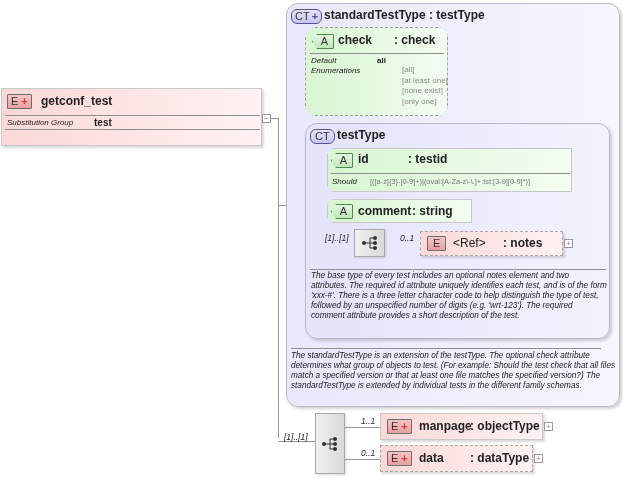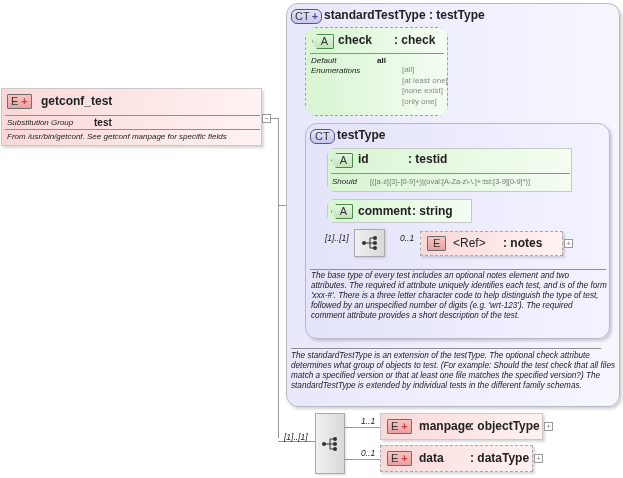--- a/index.html
+++ b/index.html
@@ -103,21 +103,20 @@
 <div class="ebox" style="left:1px; top:88px; width:261px; height:58px;">
   <div class="badge badge-e" style="left:5px; top:5px;">
     <span>E</span>
       <span class="plus">+</span>
   </div>
   <span class="title-text" style="left:39px; top:5px;">getconf_test</span>
   <div class="sep" style="left:3px; top:26px; width:255px;"></div>
   <span class="small-label" style="left:5px; top:29px;">Substitution Group</span>
   <span class="small-val" style="left:92px; top:28px; font-weight:bold; font-size:10px;">test</span>
   <div class="sep" style="left:3px; top:40px; width:255px;"></div>
-  <span class="small-label" style="left:5px; top:43px;">From /usr/bin/getconf. See getconf manpage for specific fields</span>
 </div>
 <div class="expander" style="left:262px; top:114px;"><span>−</span></div>
 
 <div class="ctbox" style="left:286px; top:3px; width:334px; height:404px;">
   <div class="badge badge-ct" style="left:4px; top:5px;">
     <span>CT</span>
       <span class="plus">+</span>
   </div>
   <span class="title-text" style="left:37px; top:4px;">standardTestType : testType</span>
 

